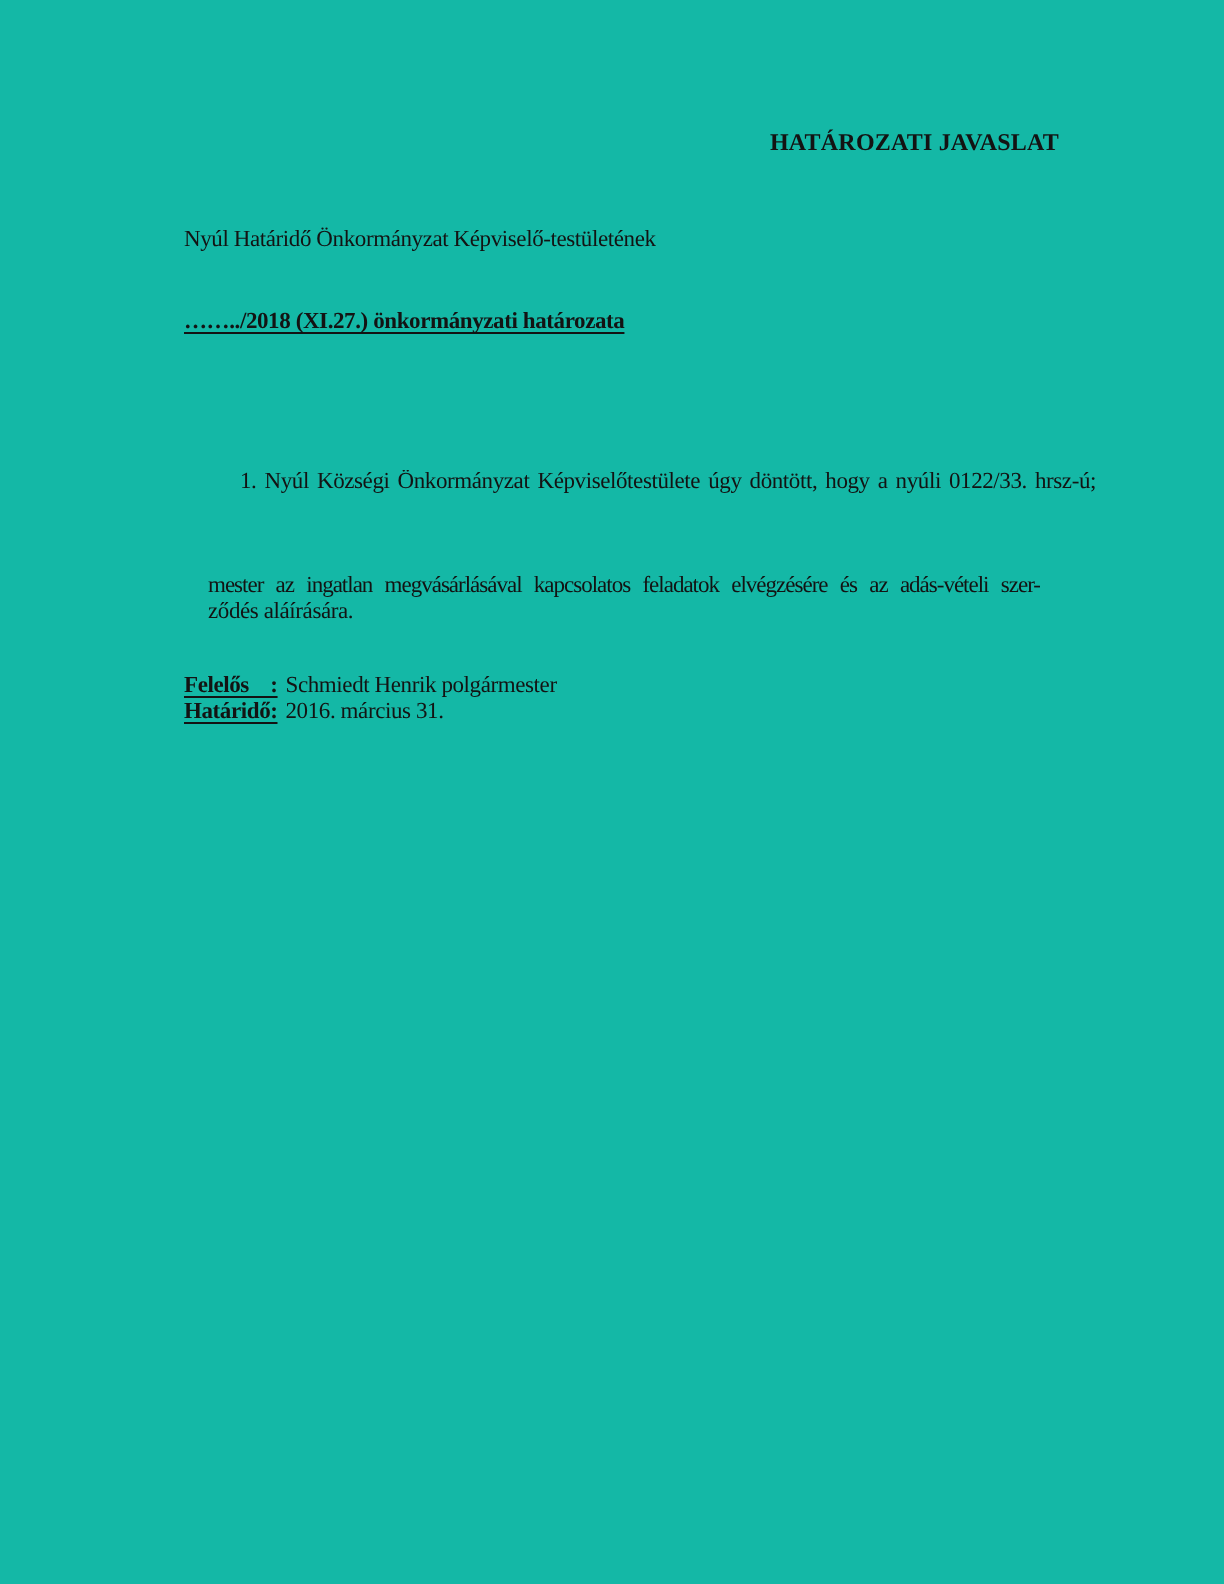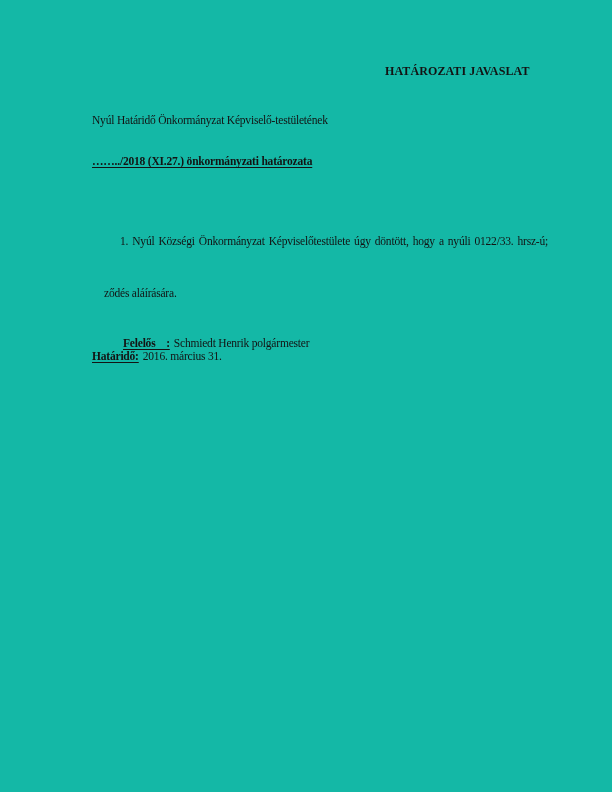--- a/index.html
+++ b/index.html
@@ -12,21 +12,21 @@
     font-family: "Liberation Serif", "DejaVu Serif", serif;
     color: #131313;
     font-size: 11.5px;
     letter-spacing: -0.2px;
     line-height: 13.4px;
     overflow: hidden;
   }
   .abs { position: absolute; }
   .b { font-weight: bold; }
   .u { text-decoration: underline; text-decoration-thickness: 1px; text-underline-offset: 2px; font-family: Liberation Serif, serif; }
-  .pre { white-space: pre; margin-left: 31px; }
+  .pre { white-space: pre; }
   .para { width: 428px; }
   .line { height: 13.4px; line-height: 13.4px; overflow: hidden; }
   .jl { text-align: justify; text-align-last: justify; }
   .hang { padding-left: 12px; }
   .tight { letter-spacing: -0.5px; word-spacing: -0.4px; }
   .title { font-size: 12px; letter-spacing: 0.1px; }
   .val { margin-left: 4px; }
 </style>
 </head>
 <body>
@@ -38,20 +38,21 @@
   <div class="abs" style="top:114px; left:92px;">Nyúl Határidő Önkormányzat Képviselő-testületének</div>
 
   <div class="abs b u" style="top:155px; left:92px;">……../2018 (XI.27.) önkormányzati határozata</div>
 
 
   <div class="abs para" style="top:235px; left:92px;margin-left:28px;">
     <div class="line jl">1. Nyúl Községi Önkormányzat Képviselőtestülete úgy döntött, hogy a nyúli 0122/33. hrsz-ú;</div>
   </div>
 
   <div class="abs para" style="top:287px; left:92px;">
+    <div class="line jl hang tight">mester az ingatlan megvásárlásával kapcsolatos feladatok elvégzésére és az adás-vételi szer-</div>
     <div class="line hang">ződés aláírására.</div>
   </div>
 
   <div class="abs" style="top:337px; left:92px;">
     <span class="b u pre">Felelős    :</span><span class="val">Schmiedt Henrik polgármester</span>
   </div>
 
   <div class="abs" style="top:349.5px; left:92px;">
     <span class="b u">Határidő:</span><span class="val">2016. március 31.</span>
   </div>

